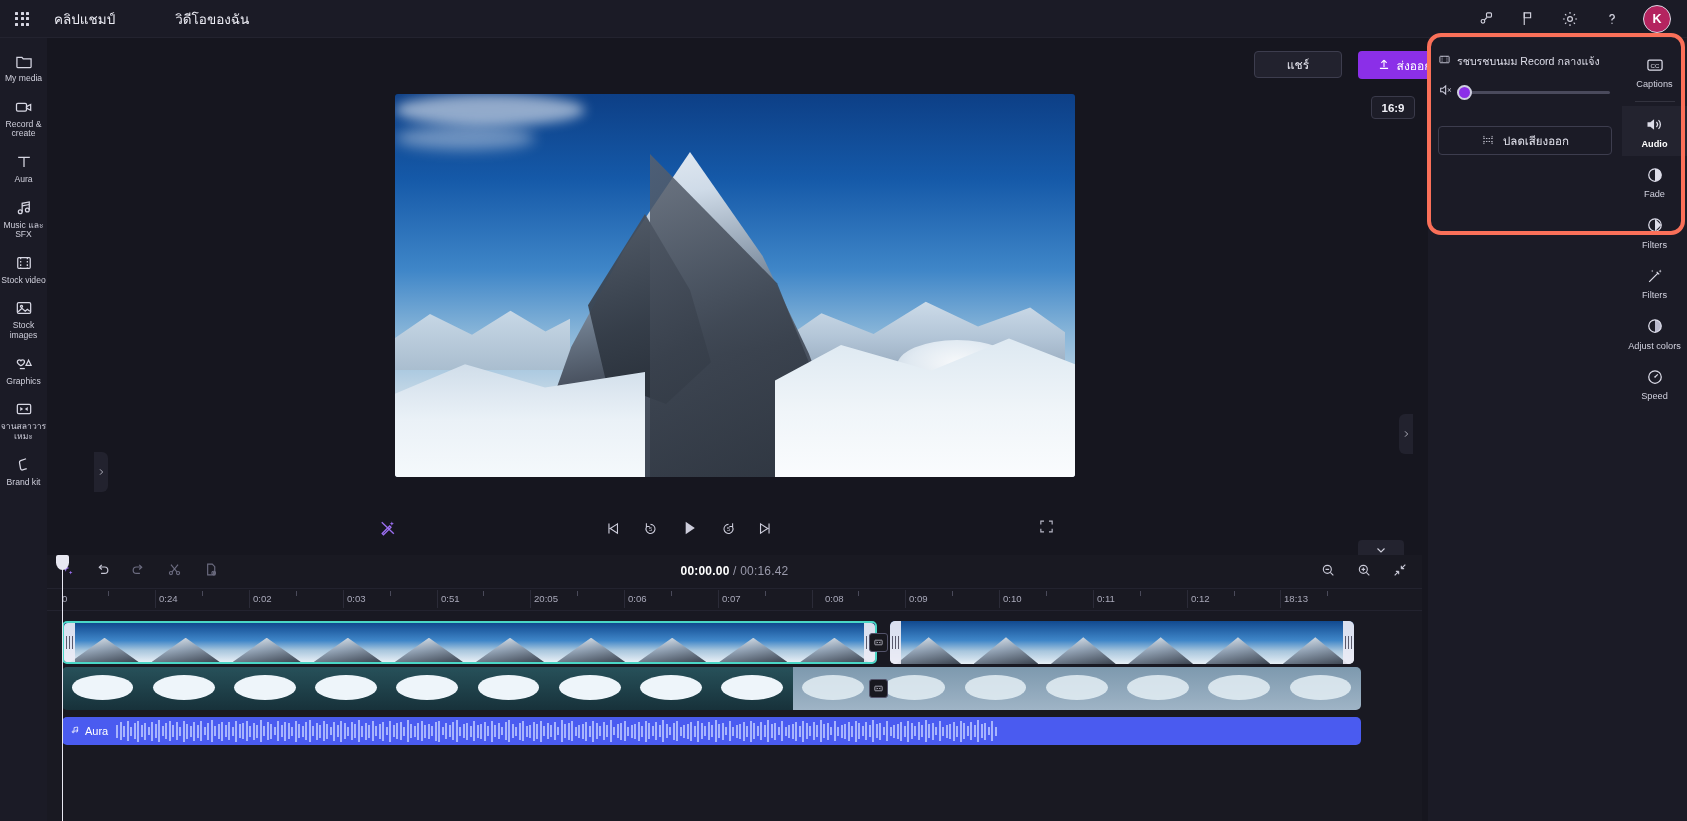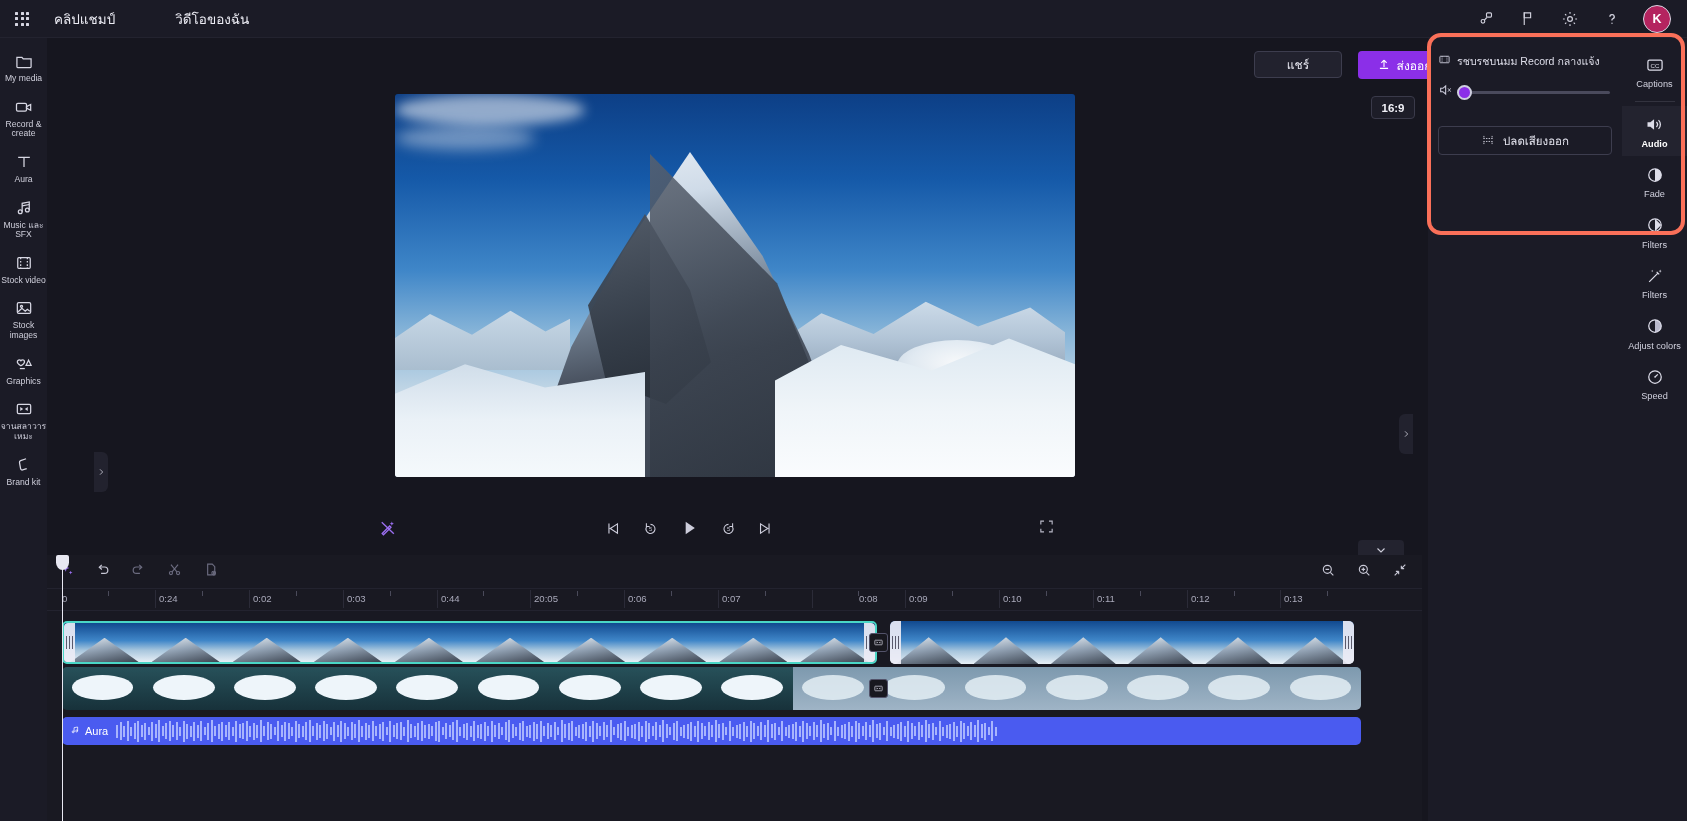--- a/index.html
+++ b/index.html
@@ -662,20 +662,25 @@
         </div>
         <div class="tl-tool" style="color:#6c6c80">
           <svg width="17" height="17" viewBox="0 0 24 24" fill="none" stroke="currentColor" stroke-width="1.6">
             <path d="M8 4.5h6.5L18 8v11.5H8z"></path>
               <circle cx="16.5" cy="17" r="2.6"></circle>
             <path d="M16.5 15.6v2.8M15.1 17h2.8"></path>
           </svg>
         </div>
       </div>
 
+      <div class="tl-time">
+        <b>00:00.00</b>
+        <span>/</span>
+        <span>00:16.42</span>
+      </div>
 
       <div class="tl-zoom">
         <div class="tl-tool">
           <svg width="16" height="16" viewBox="0 0 24 24" fill="none" stroke="currentColor" stroke-width="1.7">
             <circle cx="11" cy="11" r="6"></circle>
               <path d="M15.5 15.5 20 20M8.3 11h5.4"></path>
           </svg>
         </div>
         <div class="tl-tool">
           <svg width="16" height="16" viewBox="0 0 24 24" fill="none" stroke="currentColor" stroke-width="1.7">
@@ -716,30 +721,30 @@
       <span class="tickline" style="left:811px"></span>
       <span class="tickline" style="left:905px"></span>
       <span class="tickline" style="left:999px"></span>
       <span class="tickline" style="left:1093px"></span>
       <span class="tickline" style="left:1187px"></span>
       <span class="tickline" style="left:1280px"></span>
       <span class="tick" style="left:15px">0</span>
       <span class="tick" style="left:112px">0:24</span>
       <span class="tick" style="left:206px">0:02</span>
       <span class="tick" style="left:300px">0:03</span>
-      <span class="tick" style="left:394px">0:44</span>
+      <span class="tick" style="left:394px">0:51</span>
       <span class="tick" style="left:487px">20:05</span>
       <span class="tick" style="left:581px">0:06</span>
       <span class="tick" style="left:675px">0:07</span>
-      <span class="tick" style="left:812px">0:08</span>
+      <span class="tick" style="left:778px">0:08</span>
       <span class="tick" style="left:862px">0:09</span>
       <span class="tick" style="left:956px">0:10</span>
       <span class="tick" style="left:1050px">0:11</span>
       <span class="tick" style="left:1144px">0:12</span>
-      <span class="tick" style="left:1237px">0:13</span>
+      <span class="tick" style="left:1237px">18:13</span>
     </div>
 
     <div class="playhead" style="left:15px">
       <div class="playhead-knob"></div>
     </div>
 
     <div class="tracks">
 
 
       <div class="track">

